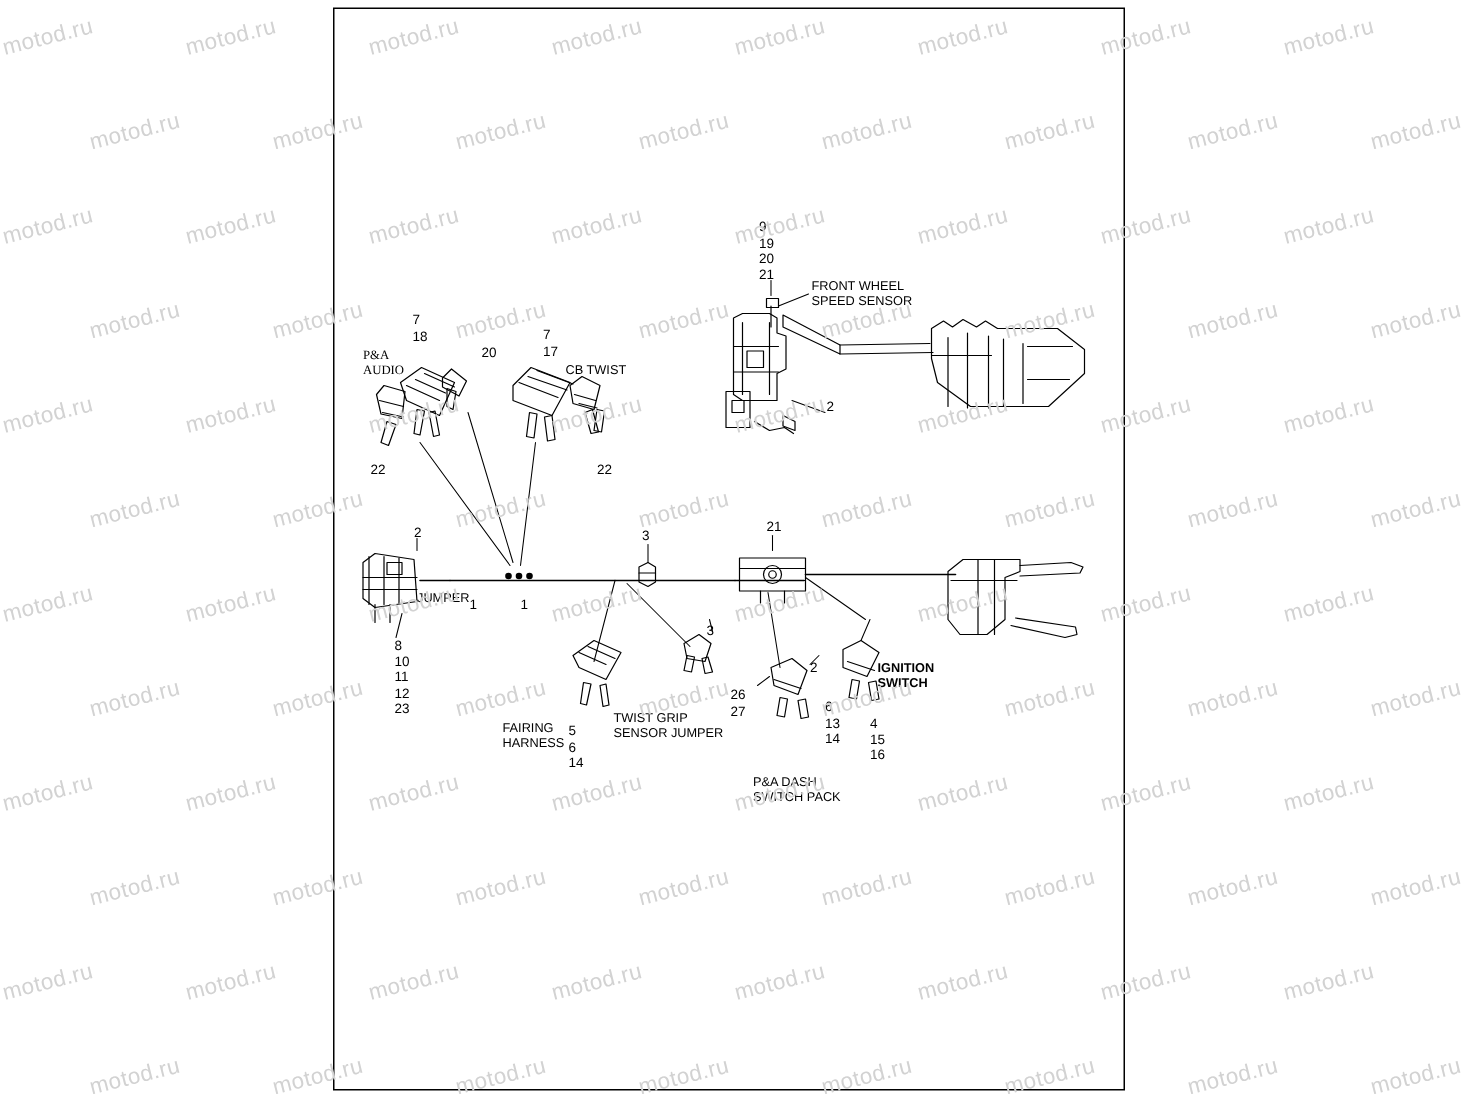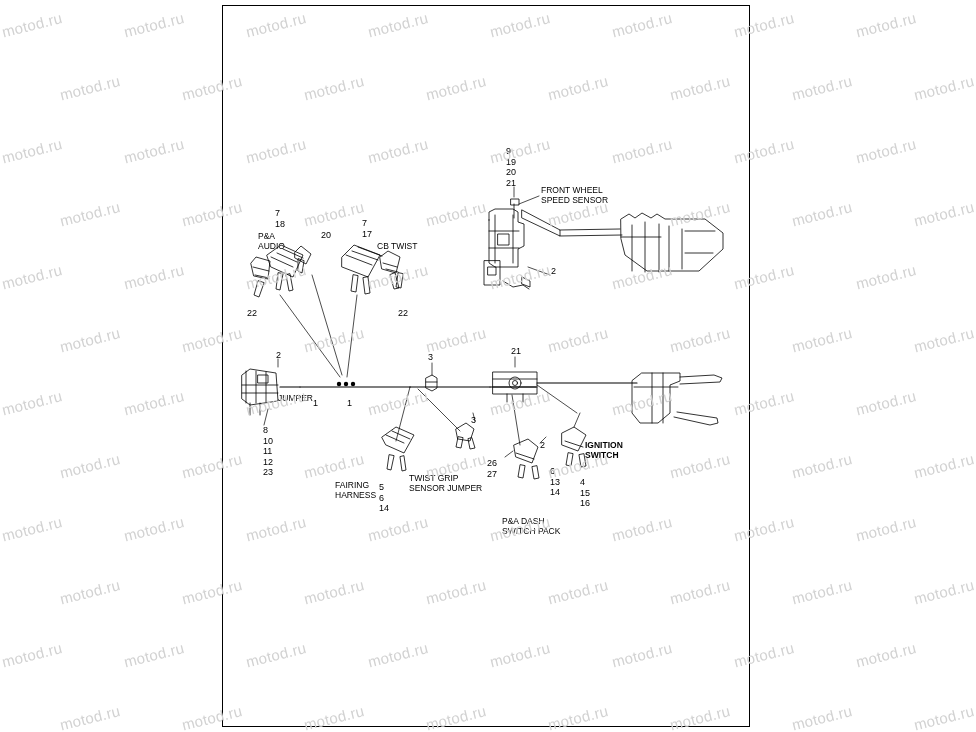--- a/index.html
+++ b/index.html
@@ -199,21 +199,21 @@
       <path d="M56 362 l0 -8" stroke-width="0.7"></path>
       <path d="M292 192 l0 -10" stroke-width="0.7"></path>
       <path d="M210 370 l0 -12" stroke-width="0.7"></path>
       <path d="M253 416 l-2 -8" stroke-width="0.7"></path>
       <path d="M293 362 l0 -10" stroke-width="0.7"></path>
       <path d="M297 199 l20 -8" stroke-width="0.7"></path>
       <path d="M306 262 l22 8" stroke-width="0.7"></path>
     </g>
   </svg>
 
-  <div class="lbl" style="left:258px; top:231px;">P&amp;A
+  <div class="lbl" style="left:242px; top:231px;font-family:Liberation Serif, serif;">P&amp;A
 AUDIO</div>
   <div class="lbl" style="left:377px; top:241px;">CB TWIST</div>
   <div class="lbl" style="left:541px; top:185px;">FRONT WHEEL
 SPEED SENSOR</div>
   <div class="lbl" style="left:278px; top:393px;">JUMPER</div>
   <div class="lbl" style="left:335px; top:480px;">FAIRING
 HARNESS</div>
   <div class="lbl" style="left:409px; top:473px;">TWIST GRIP
 SENSOR JUMPER</div>
   <div class="lbl" style="left:502px; top:516px;">P&amp;A DASH

